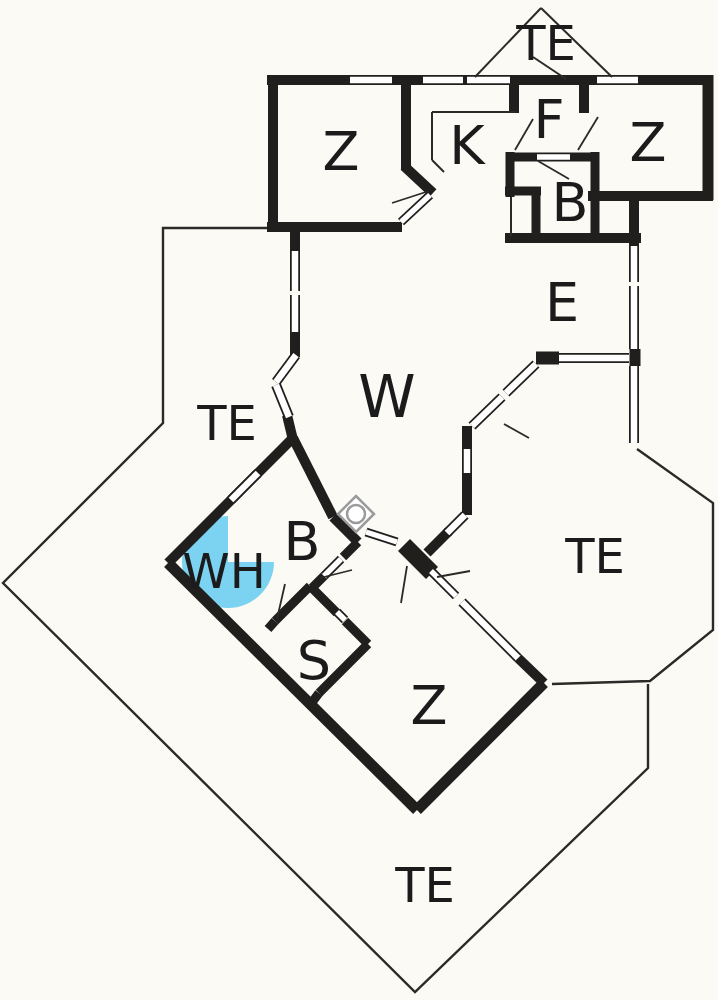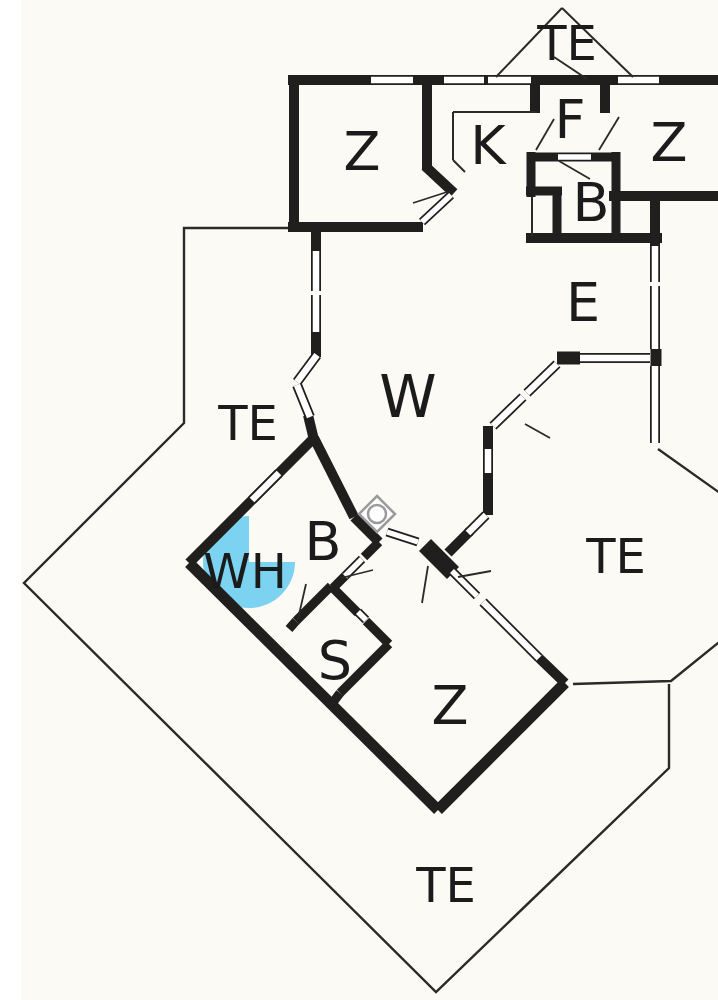--- a/index.html
+++ b/index.html
@@ -2,21 +2,21 @@
 <html><head>
 <meta charset="utf-8">
 <style>
   html,body{margin:0;padding:0;}
   body{
     width:718px;height:1000px;
     background:#ffffff;
     font-family:"DejaVu Sans","Liberation Sans",sans-serif;
     overflow:hidden;
   }
-  #plan-wrap{width:588px;height:1000px;position:relative;padding-left:21px;}
+  #plan-wrap{width:588px;height:1000px;position:relative;}
   svg{display:block;}
   text{
     font-family:"DejaVu Sans","Liberation Sans",sans-serif;
   }
 </style>
 </head>
 <body>
 
 <div id="plan-wrap">
   <svg id="plan-svg" width="718" height="1000" viewBox="0 0 718 1000" xmlns="http://www.w3.org/2000/svg">

